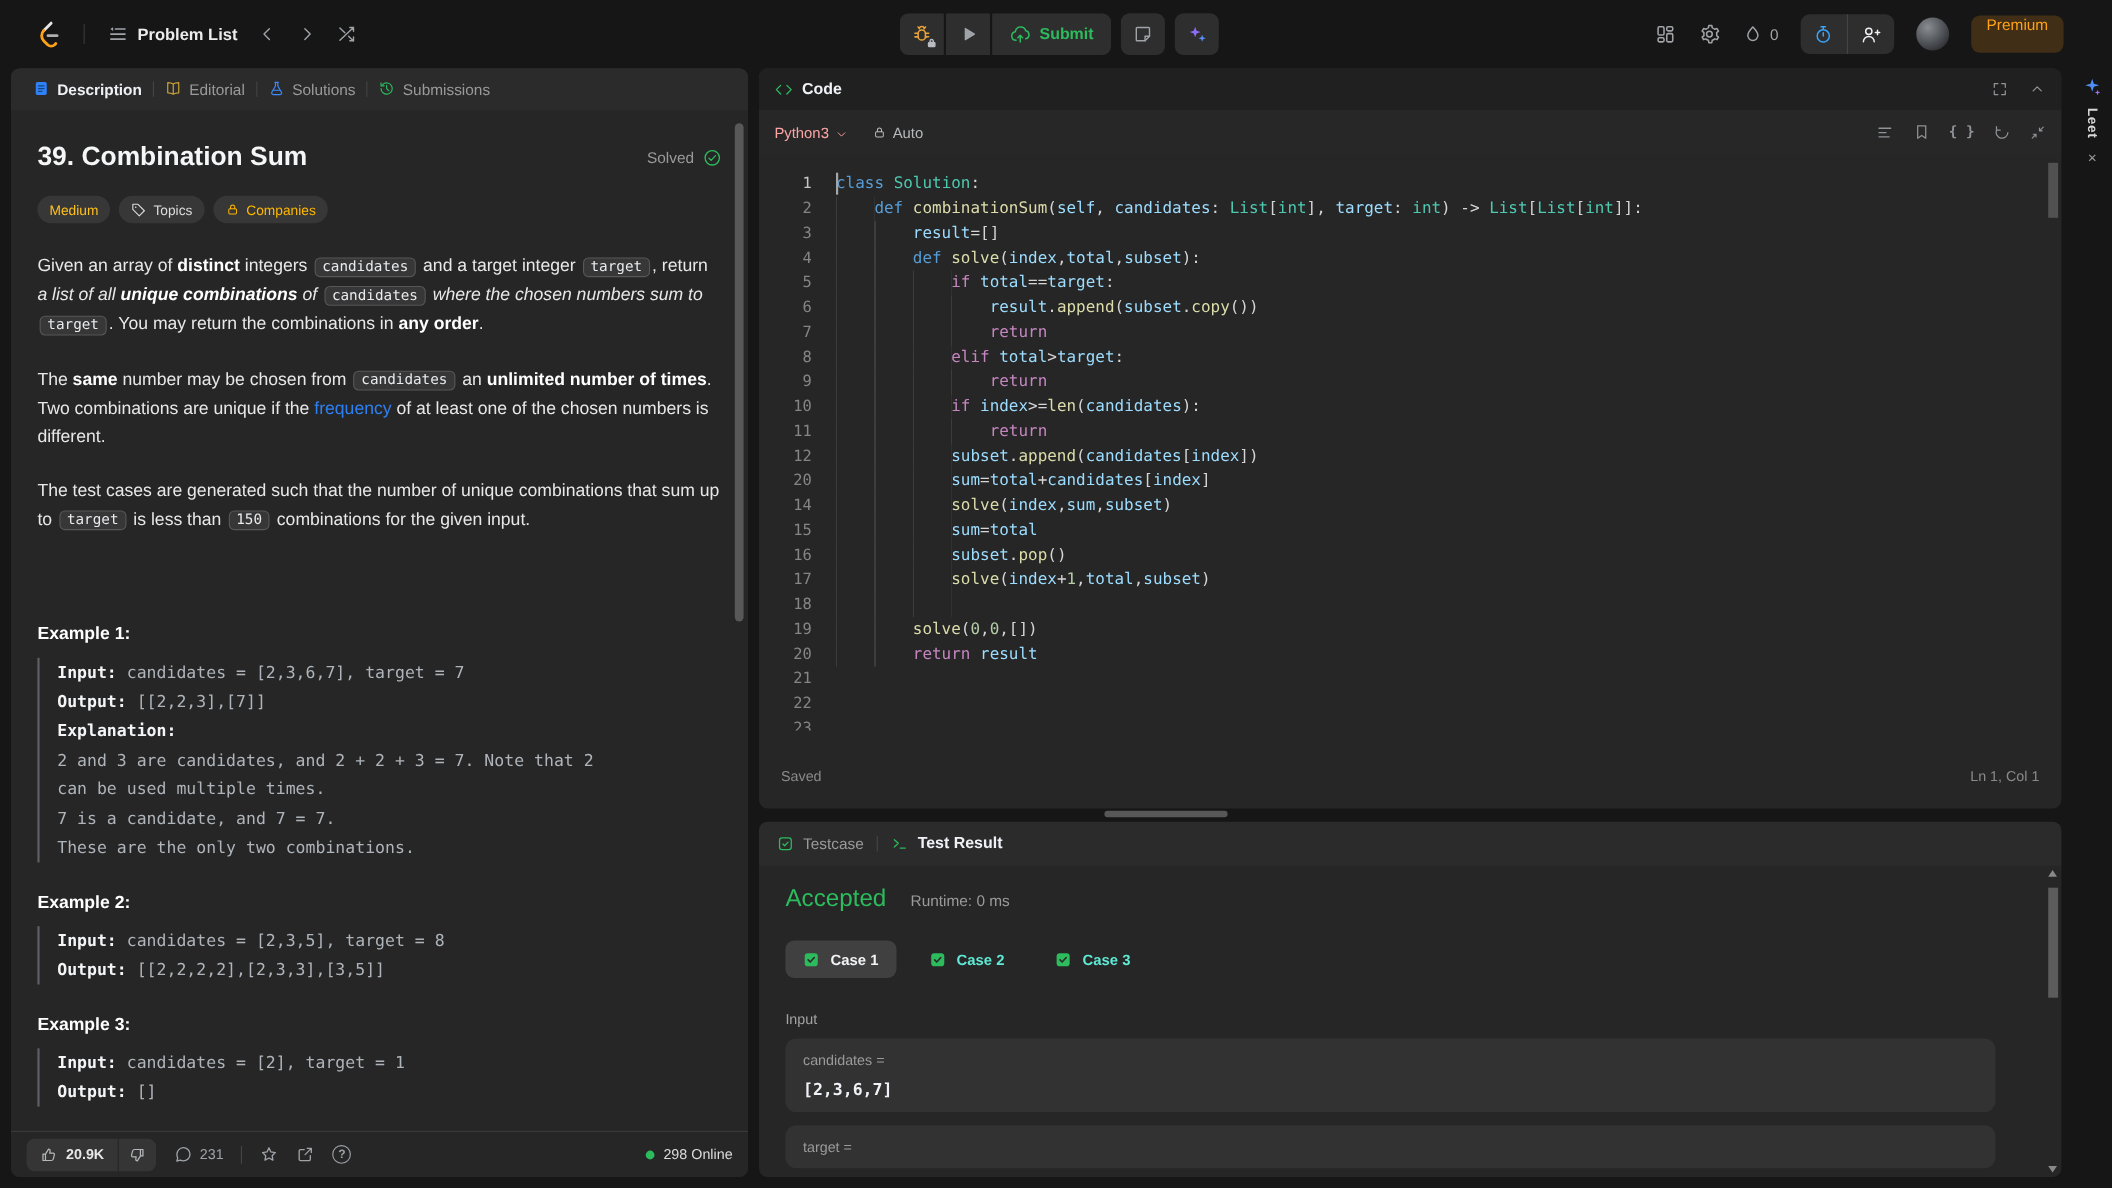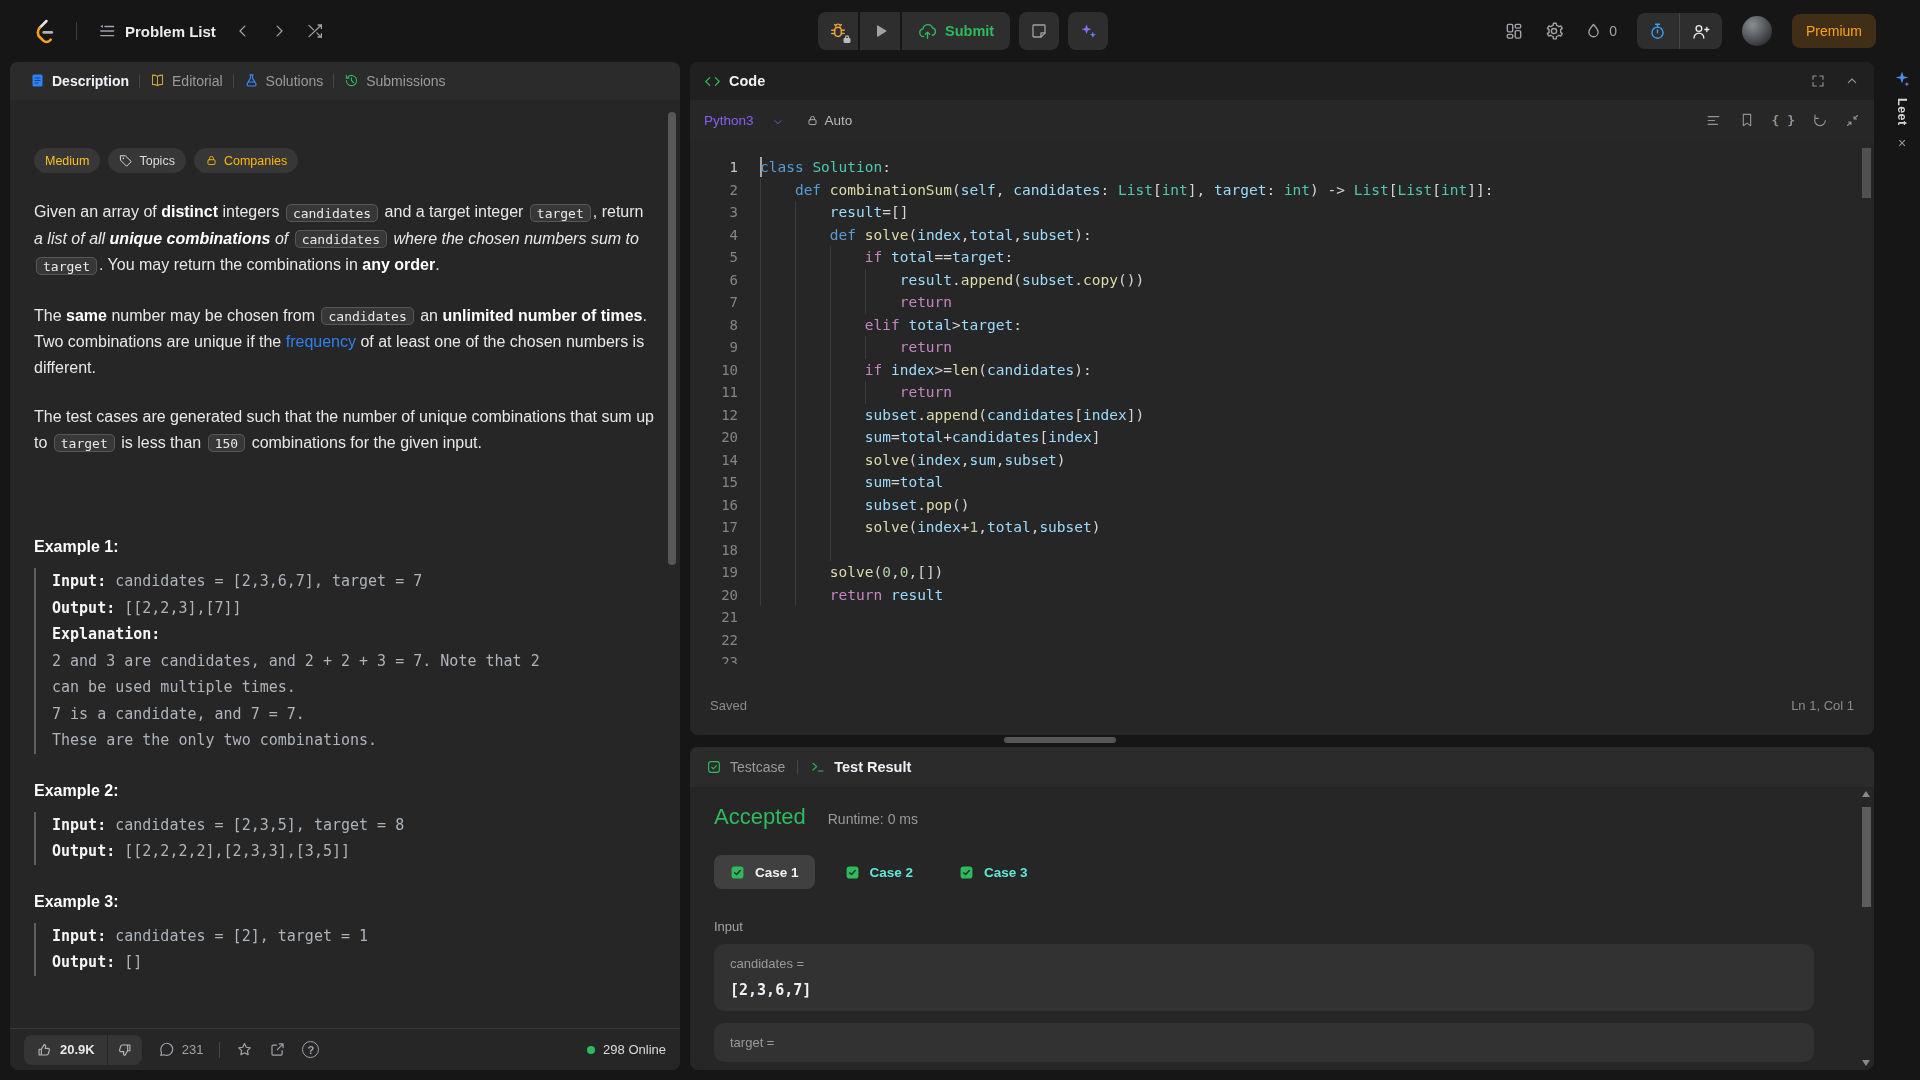--- a/index.html
+++ b/index.html
@@ -27,21 +27,21 @@
   .bug-lock{position:absolute;right:-4px;bottom:-3px;color:#b9bcc1;background:#2e2e2e;border-radius:2px}
   .tb-right{position:absolute;right:44px;top:0;height:62px;display:flex;align-items:center;gap:20px}
   .tb-ricon{color:#a0a3a7;cursor:pointer;display:flex;align-items:center;gap:6px}
   .streak-num{font-size:14px;color:#a0a3a7}
   .timer-group{display:flex;align-items:center;background:#2e2e2e;border-radius:8px;height:36px}
   .timer-seg{width:42px;height:36px;display:flex;align-items:center;justify-content:center;cursor:pointer}
   .timer-sep{width:1px;height:36px;background:#454545}
   .avatar{width:30px;height:30px;border-radius:50%;cursor:pointer;
           background:radial-gradient(circle at 35% 30%,#8a8d92,#4a4d52 55%,#17181a)}
   .premium-btn{height:34px;padding:0 14px;background:rgba(255,161,22,0.18);color:var(--brand-orange);
-               border-radius:8px;font-size:14px;font-weight:500;display:flex;align-items:center;cursor:pointer}
+               border-radius:8px;font-size:14px;font-weight:500;display:flex;align-items:flex-start;cursor:pointer}
 
   
   .side-strip{position:absolute;top:62px;right:0;width:36px;bottom:0;display:flex;flex-direction:column;
               align-items:center;padding-top:8px;gap:10px;cursor:pointer}
   .strip-label{writing-mode:vertical-rl;font-size:12.5px;font-weight:600;color:#d6d6d6;letter-spacing:.5px}
   .strip-close{color:#9a9a9a;font-size:14px;line-height:1;cursor:pointer}
 
   
   .panel{position:absolute;background:#262626;border-radius:8px;overflow:hidden}
   .desc-panel{left:10px;top:62px;width:670px;height:1008px}
@@ -94,21 +94,21 @@
           display:flex;align-items:center;justify-content:center;color:#9fa3a8}
   .online{margin-left:auto;display:flex;align-items:center;gap:8px;font-size:13px;color:#dcdcdc}
   .online-dot{width:8px;height:8px;border-radius:50%;background:var(--accent-green)}
 
   
   .code-header{height:38px;display:flex;align-items:center;justify-content:space-between;padding:0 14px;background:#202020}
   .code-header-left{display:flex;align-items:center;gap:8px;font-size:14.5px;font-weight:700;color:#eff1f6}
   .code-header-right{display:flex;align-items:center;gap:18px;color:#8f9297}
   .code-toolbar{height:40px;display:flex;align-items:center;justify-content:space-between;padding:0 14px;background:#272727}
   .tool-left{display:flex;align-items:center;gap:22px}
-  .lang-sel{display:flex;align-items:flex-end;gap:18px;font-size:13.5px;color:#8b5cf6;cursor:pointer}
+  .lang-sel{display:flex;align-items:flex-end;gap:5px;font-size:13.5px;color:#fca5a5;cursor:pointer}
   .auto-sel{display:flex;align-items:center;gap:6px;font-size:13.5px;color:#b7b9bd;cursor:pointer}
   .tool-right{display:flex;align-items:center;gap:17px;color:#8f9297}
   .braces-icon{font-family:"DejaVu Sans Mono",monospace;font-size:13px;font-weight:700}
   .code-area{position:absolute;top:78px;left:0;right:14px;height:524px;overflow:hidden;
              font-family:"DejaVu Sans Mono",monospace;font-size:14.5px;line-height:22.5px;padding-top:16px;cursor:text}
   .code-row{display:flex;height:22.5px;white-space:pre}
   .ln{flex:0 0 48px;width:48px;text-align:right;color:#858585;font-size:14px}
   .ln-active{color:#c6c6c6}
   .ln-code{margin-left:22px;color:#d4d4d4}
   .ind{display:inline-block;height:22.5px;vertical-align:top;
@@ -302,20 +302,30 @@
     <div class="tab-sep"></div>
     <div class="tab">
       <svg class="i" width="15" height="15" viewBox="0 0 24 24" style="color:#2cbb5d">
         <path d="M3.8 12a8.2 8.2 0 1 0 2.4-5.8M3.8 3.8v4.4h4.4M12 7.5V12l3.2 3.2"></path>
       </svg>
       <span>Submissions</span>
     </div>
   </div>
 
   <div class="desc-content">
+    <div class="title-row">
+      <span class="page-title">39. Combination Sum</span>
+      <span class="solved">
+        <span>Solved</span>
+        <svg class="i" width="17" height="17" viewBox="0 0 24 24" style="color:var(--accent-green)" stroke-width="1.8">
+          <circle cx="12" cy="12" r="9.2"></circle>
+            <path d="M7.8 12.4l2.8 2.8 5.6-6"></path>
+        </svg>
+      </span>
+    </div>
 
     <div class="badge-row">
       <div class="pill pill-medium">
         <span>Medium</span>
       </div>
       <div class="pill pill-topics">
         <svg class="i" width="14" height="14" viewBox="0 0 24 24">
           <path d="M3 3h8l10 10-8 8L3 11z"></path>
             <circle cx="7.5" cy="7.5" r="1.3" fill="currentColor" stroke="none"></circle>
         </svg>

